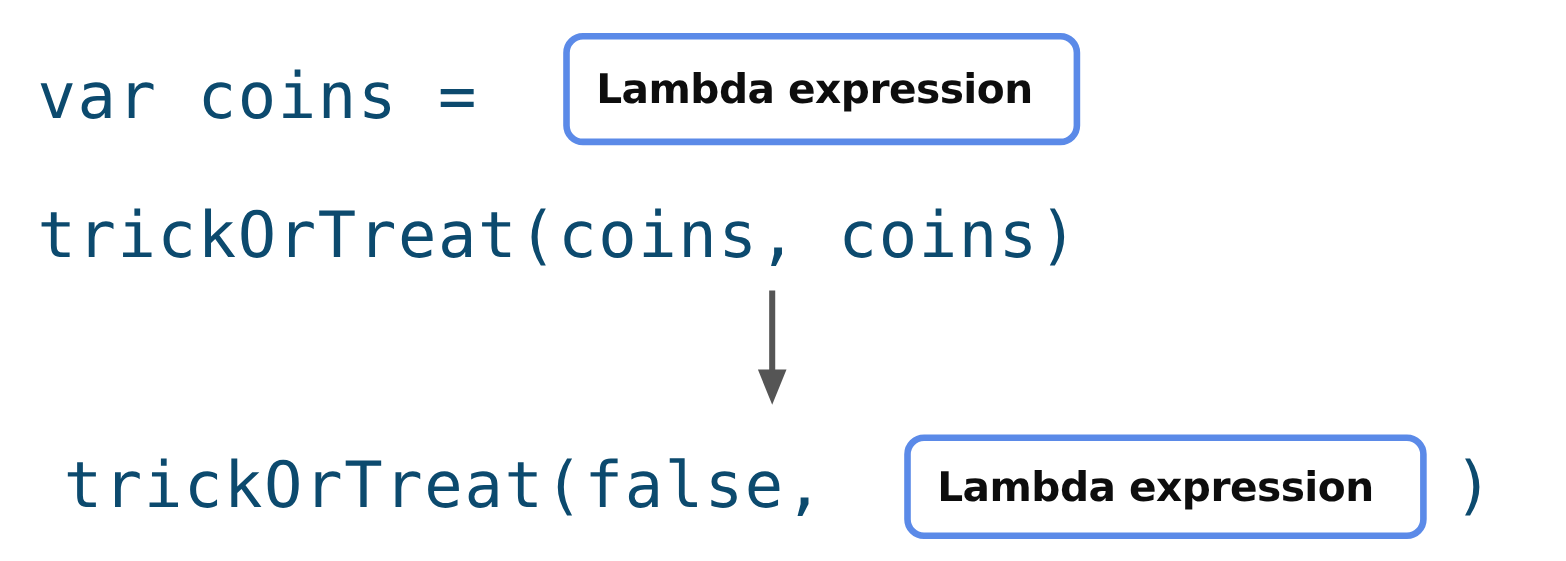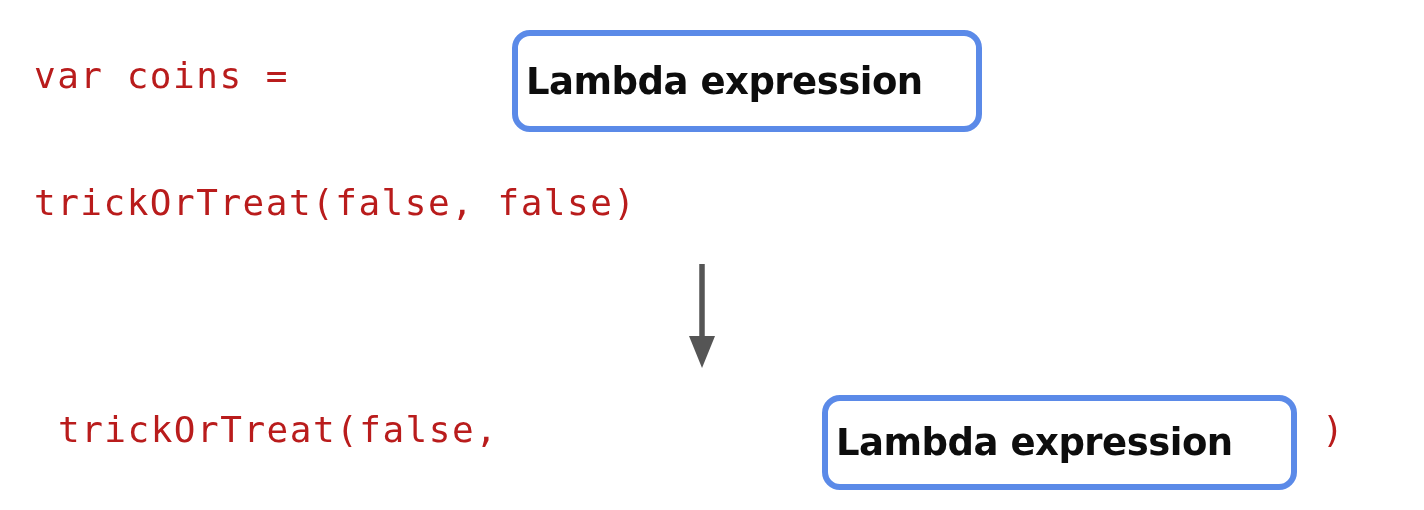--- a/index.html
+++ b/index.html
@@ -13,24 +13,24 @@
     height: 510px;
     background: #ffffff;
     overflow: hidden;
     font-family: "Liberation Sans", sans-serif;
   }
 
   
   .code {
     position: absolute;
     font-family: "DejaVu Sans Mono", "Liberation Mono", monospace;
-    font-size: 36px;
+    font-size: 58px;
     line-height: 1;
     letter-spacing: 1.5px;
-    color: #b91c1c;
+    color: #0c4a6e;
     white-space: pre;
     text-align: right;
   }
   #code-line-1 { left: 34px; top: 58px; }
   #code-line-2 { left: 34px; top: 185px; }
   #code-line-3 { left: 34px; top: 412px; margin-left: 24px; }
   #code-close-paren { left: 1322px; top: 412px; }
 
   
   .pill {
@@ -42,21 +42,21 @@
     display: flex;
     align-items: center;
   }
   .pill-label {
     font-family: "DejaVu Sans", "Liberation Sans", sans-serif;
     font-weight: 700;
     font-size: 37px;
     letter-spacing: -0.5px;
     color: #0d0d0d;
     white-space: nowrap;
-    padding-left: 8px;
+    padding-left: 24px;
   }
   #pill-top {
     left: 512px;
     top: 30px;
     width: 470px;
     height: 102px;
   }
   #pill-bottom {
     left: 822px;
     top: 395px;
@@ -77,21 +77,21 @@
 <body>
 
 <div id="canvas">
 
   <div class="code" id="code-line-1">var coins = </div>
 
   <div class="pill" id="pill-top">
     <span class="pill-label">Lambda expression</span>
   </div>
 
-  <div class="code" id="code-line-2">trickOrTreat(false, false)</div>
+  <div class="code" id="code-line-2">trickOrTreat(coins, coins)</div>
 
   <div id="flow-arrow">
     <svg width="84" height="118" viewBox="0 0 84 118" xmlns="http://www.w3.org/2000/svg">
       <line x1="42" y1="6" x2="42" y2="84" stroke="#555555" stroke-width="5.5"></line>
       <polygon points="42,110 29,78 55,78" fill="#555555"></polygon>
     </svg>
   </div>
 
   <div class="code" id="code-line-3">trickOrTreat(false, </div>
 

